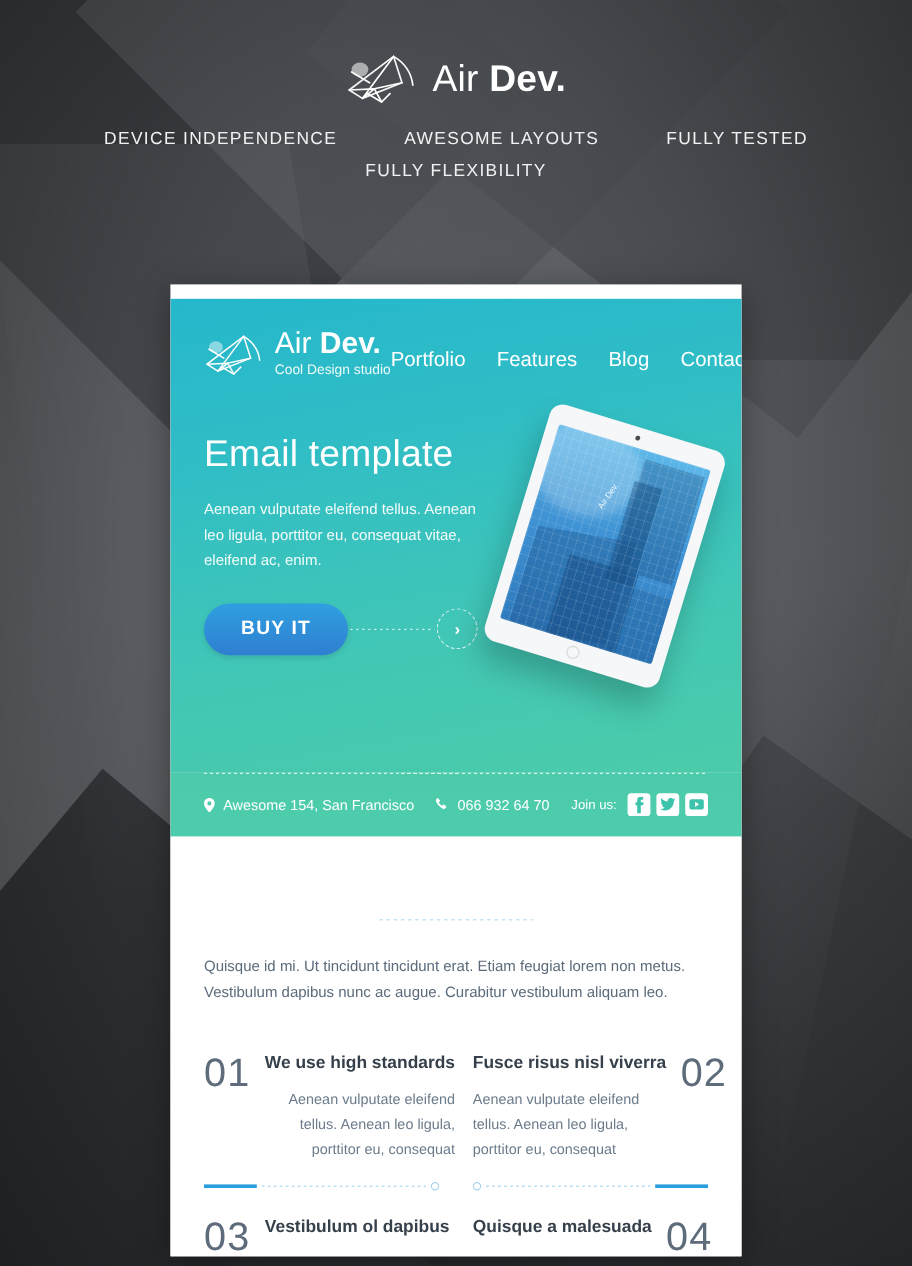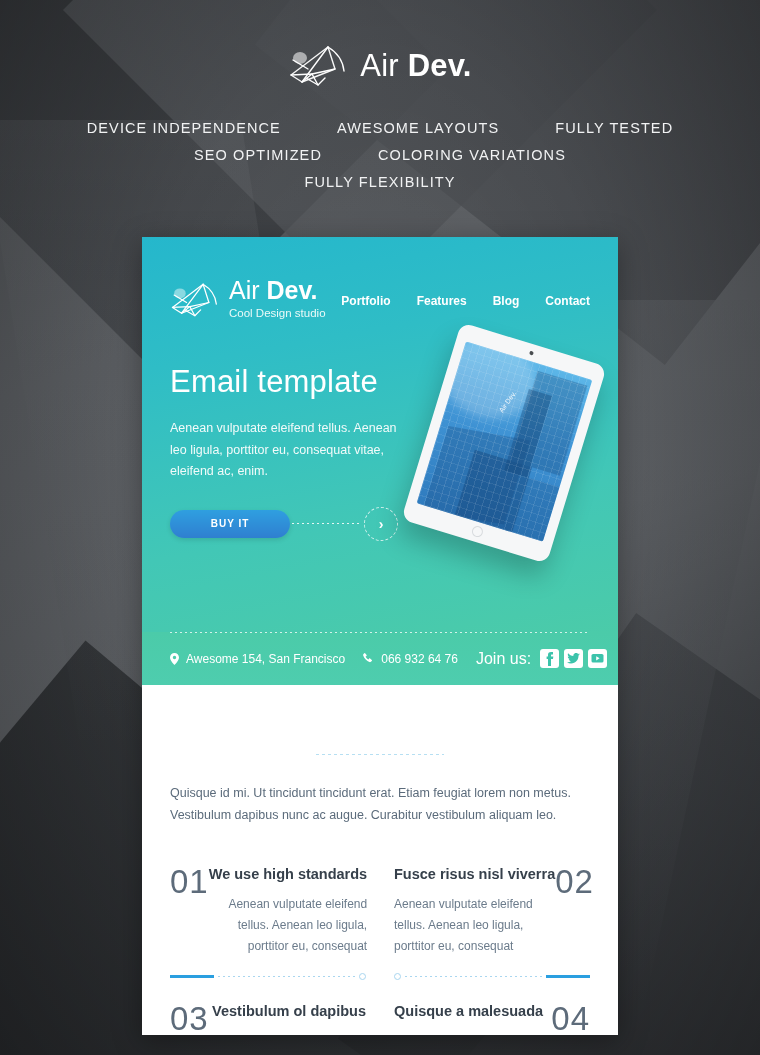--- a/index.html
+++ b/index.html
@@ -93,21 +93,21 @@
   .promo-logo .plane { width: 58px; height: 44px; }
   .promo-logo .wordmark {
     font-size: 31px;
     letter-spacing: .2px;
     color: #fff;
     font-weight: 300;
     white-space: nowrap;
   }
   .promo-logo .wordmark b { font-weight: 700; }
 
-  .tags { margin-top: 26px; }
+  .tags { margin-top: 14px; }
   .tag-row {
     display: flex;
     justify-content: center;
     align-items: baseline;
     gap: 56px;
     margin-bottom: 11px;
   }
   .tag {
     font-size: 14.5px;
     letter-spacing: 1.1px;
@@ -123,22 +123,23 @@
     width: 476px;
     background: #fff;
     box-shadow: 0 6px 26px rgba(0,0,0,.35);
     overflow: hidden;
   }
 
   
   .hero {
     position: relative;
     background: linear-gradient(170deg, #25b7cc 0%, #2fbdc6 28%, #42c7b6 68%, #4bcba9 100%);
-    padding: 40px 28px 0 28px;
+    padding: 24px 28px 0 28px;
     height: 395px;
+    margin-top: 12px;
   }
   .hero-top {
     display: flex;
     align-items: flex-start;
     justify-content: space-between;
   }
   .brand { display: flex; align-items: flex-start; gap: 11px; }
   .brand .plane { width: 48px; height: 38px; margin-top: 4px; }
   .brand-text .name {
     font-size: 25px;
@@ -154,24 +155,24 @@
     margin-top: 3px;
     white-space: nowrap;
   }
   .nav {
     display: flex;
     align-items: center;
     gap: 26px;
     margin-top: 17px;
   }
   .nav a {
-    font-size: 12px;
+    font-size: 17px;
     color: #ffffff;
     text-decoration: none;
-    font-weight: 700;
+    font-weight: 400;
     white-space: nowrap;
   }
 
   .hero-title {
     margin-top: 44px;
     font-size: 31px;
     color: #fff;
     font-weight: 300;
     line-height: 1.1;
     letter-spacing: .2px;
@@ -186,26 +187,26 @@
     max-width: 230px;
   }
 
   .cta-row {
     display: flex;
     align-items: center;
     margin-top: 24px;
   }
   .buy-btn {
     width: 120px;
-    height: 28px;
+    height: 43px;
     border: none;
     border-radius: 22px;
     background: linear-gradient(180deg, #2f9fe0 0%, #2f7fd0 100%);
     color: #fff;
-    font-size: 10px;
+    font-size: 16px;
     font-weight: 700;
     letter-spacing: 1px;
     font-family: inherit;
     cursor: pointer;
     box-shadow: 0 2px 5px rgba(0,0,0,.12);
   }
   .dotline {
     flex: 0 0 70px;
     height: 1px;
     margin: 0 2px;
@@ -321,21 +322,21 @@
   }
   .c-addr { width: 205px; }
   .c-phone { width: 140px; padding-left: 18px; }
   .vdash {
     width: 1px;
     height: 53px;
     background-image: linear-gradient(to bottom, rgba(255,255,255,.75) 45%, rgba(255,255,255,0) 0%);
     background-size: 1px 5px;
     background-repeat: repeat-y;
   }
-  .social-label { font-size: 16px; color: #fff; margin-right: 2px; white-space: nowrap; }
+  .social-label { font-size: 11px; color: #fff; margin-right: 2px; white-space: nowrap; }
   .socials { display: flex; gap: 5px; align-items: center; }
   .soc {
     width: 19px; height: 19px;
     background: #fff;
     border-radius: 3px;
     display: flex; align-items: center; justify-content: center;
     color: #3cc3ab;
     font-weight: 700;
     font-size: 12px;
     cursor: pointer;
@@ -361,21 +362,21 @@
   }
   .intro {
     margin-top: 27px;
     font-size: 12.5px;
     line-height: 1.78;
     color: #5b6b7b;
   }
 
   .features { margin-top: 38px; }
   .feature-row { display: flex; }
-  .fcol { width: 50%; display: flex; }
+  .fcol { width: 50%; display: flex; gap: 12px; }
   .fcol-left { justify-content: flex-start; padding-right: 14px; }
   .fcol-right { justify-content: flex-start; padding-left: 14px; }
   .fnum {
     font-size: 33px;
     color: #5d6b7a;
     font-weight: 300;
     line-height: 1;
     letter-spacing: 1px;
   }
   .ftext-right { text-align: right; flex: 1; }
@@ -445,24 +446,20 @@
       </svg>
     </span>
     <span class="wordmark"><span>Air </span><b>Dev.</b></span>
   </div>
 
   <div class="tags">
     <div class="tag-row">
       <span class="tag">DEVICE INDEPENDENCE</span>
       <span class="tag">AWESOME LAYOUTS</span>
       <span class="tag">FULLY TESTED</span>
-    </div>
-    <div class="tag-row">
-      <span class="tag">SEO OPTIMIZED</span>
-      <span class="tag">COLORING VARIATIONS</span>
     </div>
     <div class="tag-row">
       <span class="tag">FULLY FLEXIBILITY</span>
     </div>
   </div>
 </div>
 
 <div class="email">
 
   <div class="hero">
@@ -533,21 +530,21 @@
       </svg>
       <span>Awesome 154, San Francisco</span>
     </span>
 
     <span class="vdash"></span>
 
     <span class="contact-cell c-phone">
       <svg class="ic" width="11" height="11" viewBox="0 0 11 11">
         <path d="M2.1.3 3.6 2c.2.3.2.7-.1.9l-.9.7c.5 1.3 1.6 2.4 2.9 2.9l.7-.9c.2-.3.6-.3.9-.1l1.7 1.5c.3.2.3.7 0 .9l-.9.9c-.4.4-1 .5-1.5.3C3.8 8.1 1.3 5.6.2 2.6c-.2-.5-.1-1.1.3-1.5l.9-.9c.2-.2.6-.2.7.1z" fill="#fff"></path>
       </svg>
-      <span>066 932 64 76</span>
+      <span>066 932 64 70</span>
     </span>
 
     <span class="vdash"></span>
 
     <span class="contact-cell" style="padding-left:18px;">
       <span class="social-label">Join us:</span>
       <span class="socials">
         <a class="soc" href="#">
           <svg width="9" height="14" viewBox="0 0 9 14">
               <path d="M6 4.6V3.3c0-.5.1-.8.9-.8H8V0H6.1C3.8 0 3 1.1 3 3v1.6H1.6V7H3v7h3V7h2l.3-2.4H6z" fill="#3cc3ab"></path>

